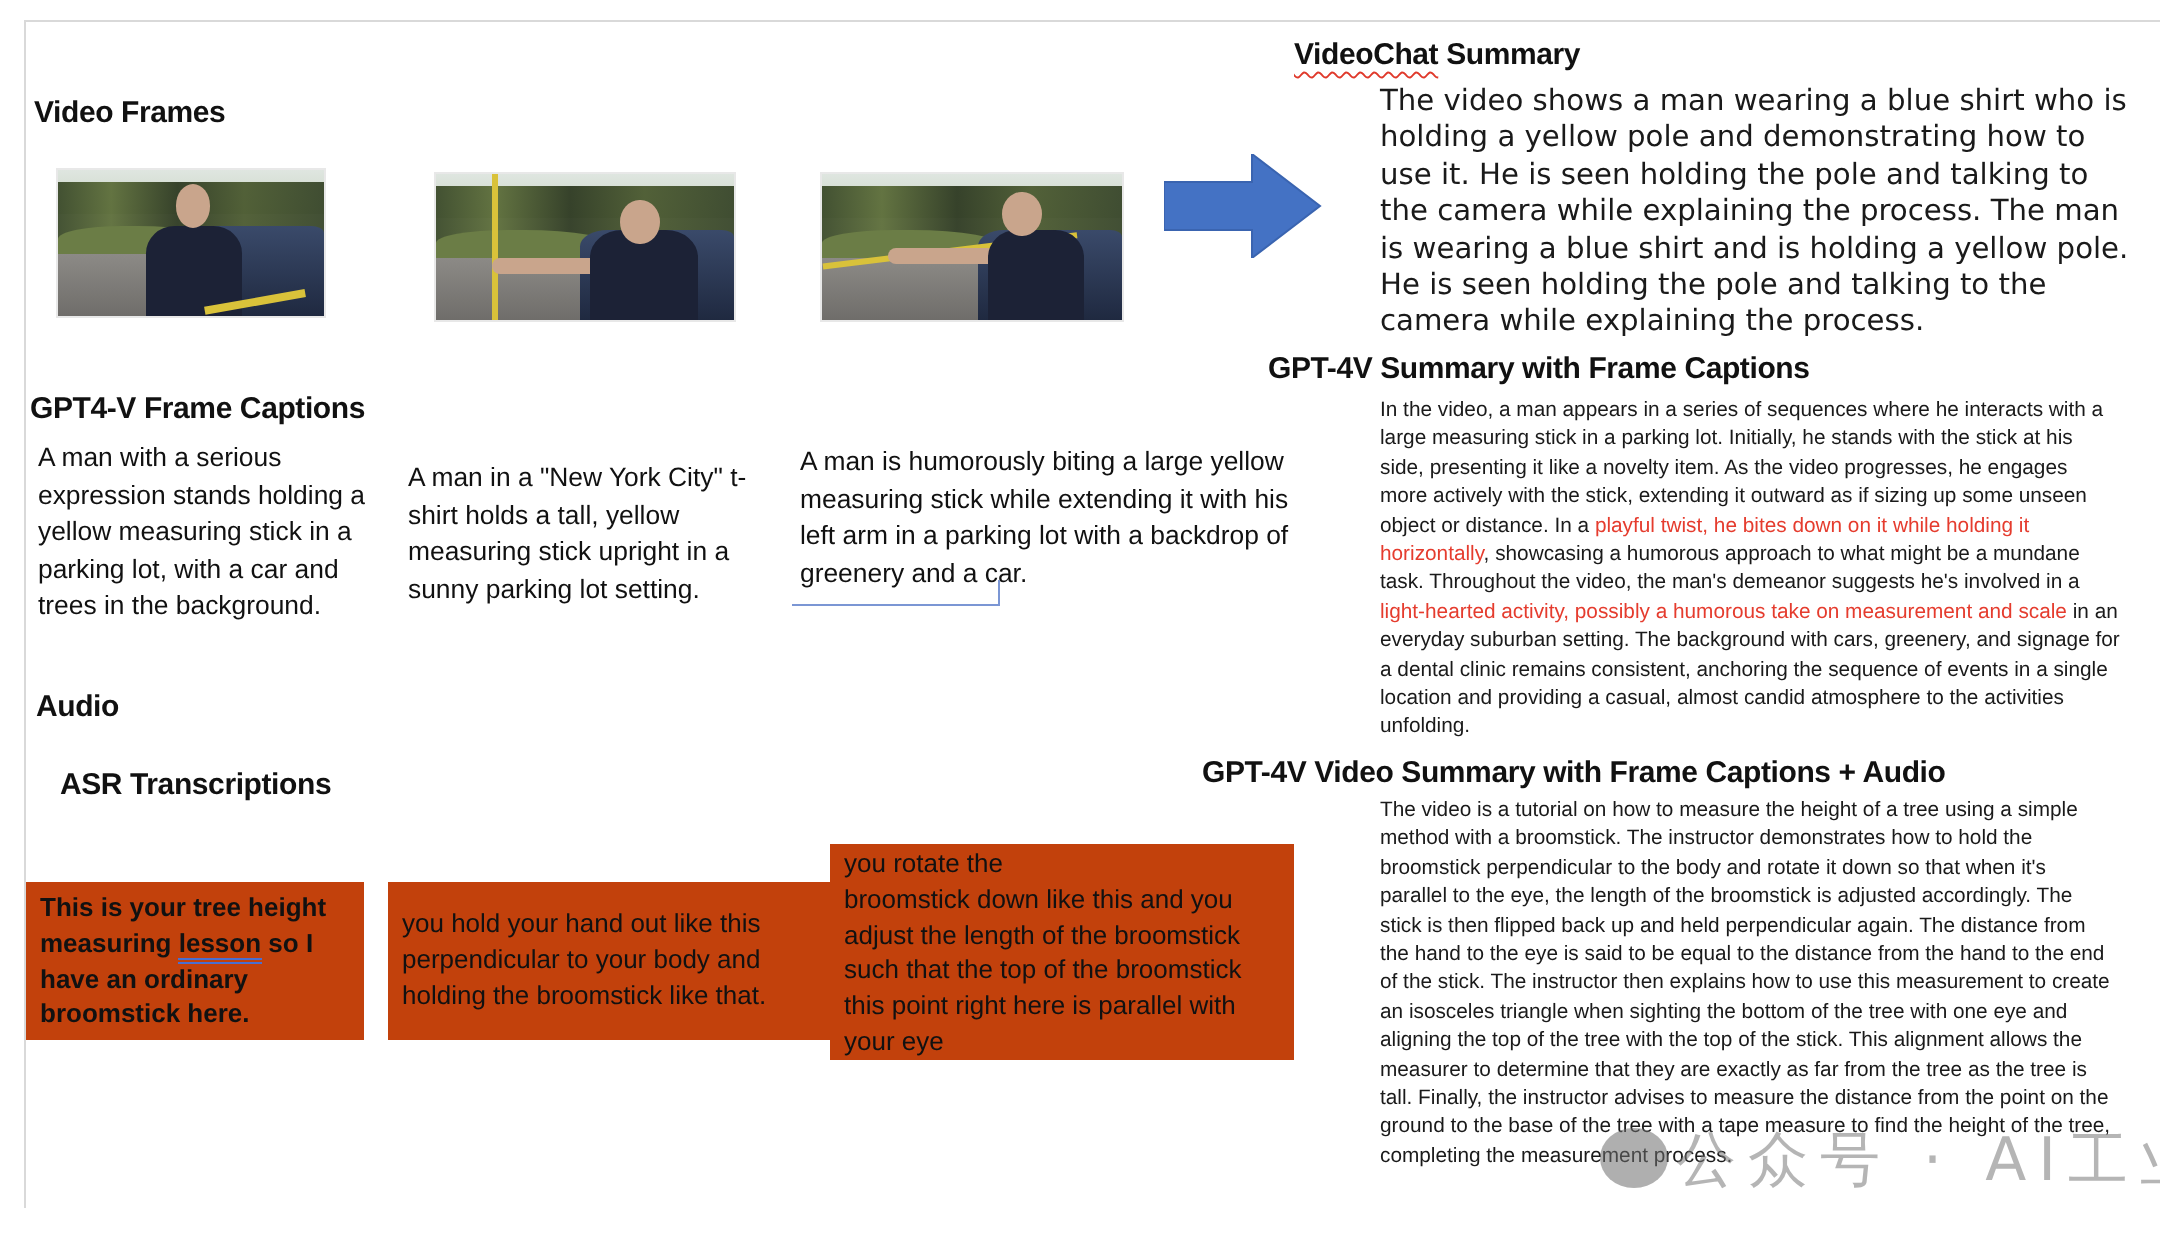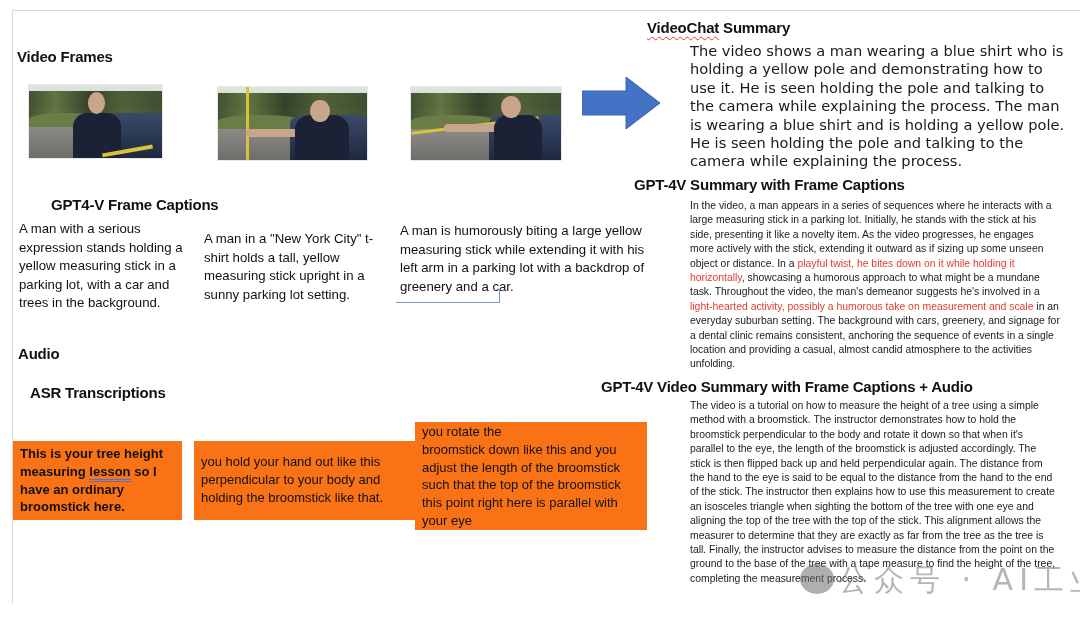--- a/index.html
+++ b/index.html
@@ -16,21 +16,21 @@
     .frame .bush { position: absolute; left: 0; top: 38%; width: 60%; height: 22%; background: #6b7d46; border-radius: 40% 50% 0 0; }
     .frame .ground { position: absolute; left: 0; top: 58%; width: 100%; height: 42%; background: linear-gradient(#8c8a86, #6f6d6a); }
     .frame .car { position: absolute; right: 0; top: 38%; width: 55%; height: 62%; background: linear-gradient(#3a4a6a, #1f2940); border-radius: 18% 8% 0 0; }
     .frame .person { position: absolute; width: 34%; height: 62%; bottom: 0; background: #1c2236; border-radius: 30% 30% 0 0; }
     .frame .head { position: absolute; width: 13%; height: 30%; border-radius: 50%; background: #c9a58c; }
     .frame .pole { position: absolute; background: #d9c23a; }
     .cap { font-size: 13.2px; line-height: 18.5px; }
     .summary-big { font-family: "DejaVu Sans", sans-serif; font-size: 14.6px; line-height: 18.4px; color: #1a1a1a; }
     .summary-small { font-size: 10.4px; line-height: 14.4px; color: #1a1a1a; }
     .red { color: #e53c2e; }
-    .asr { position: absolute; background: #f97316; box-sizing: border-box; font-size: 13px; line-height: 17.8px; padding: 4px 7px; color: #111; }
+    .asr { position: absolute; background: #c2410c; box-sizing: border-box; font-size: 13px; line-height: 17.8px; padding: 4px 7px; color: #111; }
     .squiggle { text-decoration: underline wavy #e0392b; text-decoration-thickness: 1px; text-underline-offset: 3px; }
     .dbl { border-bottom: 3px double #4a6fd0; }
     .watermark { position: absolute; left: 812px; top: 560px; font-size: 30px; color: rgba(120,120,120,0.55);
                  font-family: "DejaVu Sans", sans-serif; letter-spacing: 6px; white-space: nowrap; pointer-events: none; }
     .wm-blob { position: absolute; left: 800px; top: 564px; width: 34px; height: 30px; border-radius: 50%; background: rgba(110,110,110,0.55); }
   </style>
 </head>
 <body>
 
 <div class="slide"></div>
@@ -65,21 +65,21 @@
     <div class="trees"></div>
     <div class="bush"></div>
     <div class="ground"></div>
   <div class="car" style="width:48%;"></div>
   <div class="pole" style="left:0; top:50%; width:85%; height:3px; transform:rotate(-7deg);"></div>
   <div style="position:absolute; left:22%; top:50%; width:36%; height:8px; background:#c9a58c; border-radius:4px;"></div>
   <div class="person" style="left:55%; width:32%;"></div>
   <div class="head" style="left:60%; top:12%;"></div>
 </div>
 
-<div class="abs h" style="left:15px; top:196px;margin-left:36px;">GPT4-V Frame Captions</div>
+<div class="abs h" style="left:15px; top:196px;">GPT4-V Frame Captions</div>
 
 <div class="abs cap" style="left:19px; top:220px; width:178px;">A man with a serious expression stands holding a yellow measuring stick in a parking lot, with a car and trees in the background.</div>
 <div class="abs cap" style="left:204px; top:230px; width:180px;">A man in a "New York City" t-shirt holds a tall, yellow measuring stick upright in a sunny parking lot setting.</div>
 <div class="abs cap" style="left:400px; top:222px; width:250px;">A man is humorously biting a large yellow measuring stick while extending it with his left arm in a parking lot with a backdrop of greenery and a car.</div>
 
 <div class="abs" style="left:396px; top:302px; width:104px; height:1px; background:#7b96d4;"></div>
 <div class="abs" style="left:499px; top:290px; width:1px; height:12px; background:#7b96d4;"></div>
 
 <div class="abs h" style="left:18px; top:345px;">Audio</div>
 <div class="abs h" style="left:30px; top:384px;">ASR Transcriptions</div>

